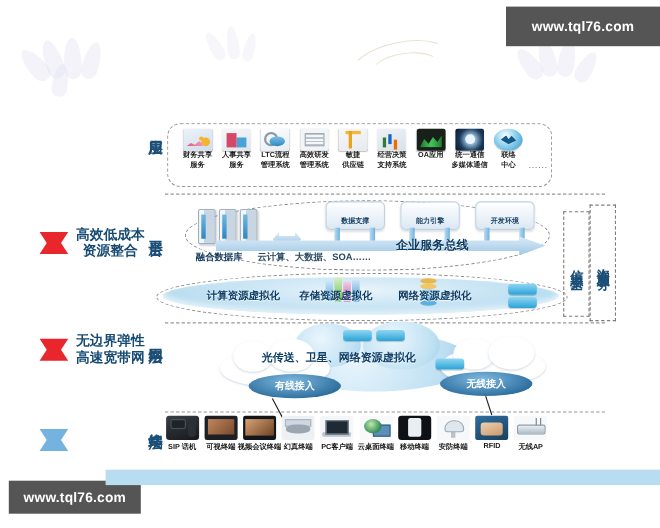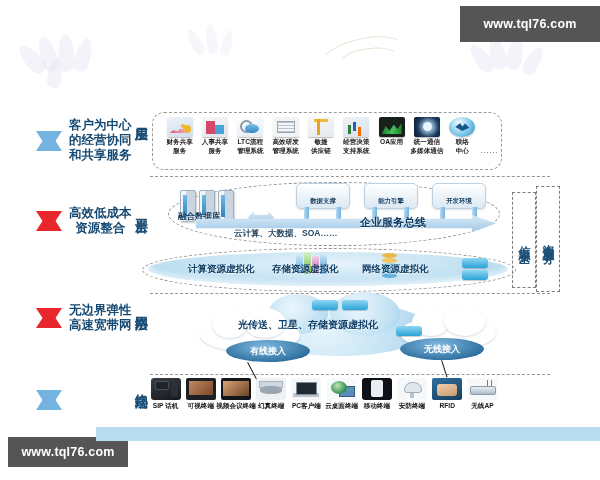--- a/index.html
+++ b/index.html
@@ -240,31 +240,20 @@
     <div class="petal" style="left:56px;top:16px;width:14px;height:30px;transform:rotate(30deg);"></div>
   </div>
   <div class="leafline" style="left:318px;top:38px;width:90px;height:40px;transform:rotate(-12deg);"></div>
   <div class="leafline" style="left:336px;top:48px;width:64px;height:30px;transform:rotate(-8deg);"></div>
 
 
   <div class="wm-badge" id="wm-top">www.tql76.com</div>
   <div class="wm-badge" id="wm-bottom">www.tql76.com</div>
   <div class="wm-faint">搜狐号@无忧知识星球</div>
 
-  <div class="side-item" style="top:118px;">
-    <div class="star blue">
-        <i></i>
-        <em></em>
-      </div>
-    <div class="side-text">
-      <div>客户为中心</div>
-      <div>的经营协同</div>
-      <div>和共享服务</div>
-    </div>
-  </div>
 
   <div class="side-item" style="top:206px;text-align:center;">
     <div class="star red">
         <i></i>
         <em></em>
       </div>
     <div class="side-text">
       <div>高效低成本</div>
       <div>资源整合</div>
     </div>
@@ -355,21 +344,21 @@
     </div>
 
     <div class="app-dots">……</div>
   </div>
 
   <div class="plat-ellipse"></div>
 
   <div class="rack" style="left:180px;top:190px;"></div>
   <div class="rack" style="left:199px;top:190px;"></div>
   <div class="rack" style="left:218px;top:190px;"></div>
-  <div class="plat-lb" style="left:178px;top:211px;">融合数据库</div>
+  <div class="plat-lb" style="left:178px;top:228px;">融合数据库</div>
 
   <div class="dbl-arrow"></div>
 
   <div class="topbox" style="left:296px;top:183px;">
     <span>数据支撑</span>
   </div>
   <div class="pillar" style="left:304px;top:207px;height:12px;"></div>
   <div class="pillar" style="left:336px;top:207px;height:12px;"></div>
 
   <div class="topbox" style="left:364px;top:183px;">
@@ -418,21 +407,21 @@
   <div class="cloudbig" style="left:244px;top:308px;width:42px;height:30px;"></div>
 
   <div class="cloudbig" style="left:400px;top:316px;width:96px;height:34px;border-radius:50%;"></div>
   <div class="cloudbig" style="left:412px;top:308px;width:38px;height:28px;"></div>
   <div class="cloudbig" style="left:444px;top:306px;width:42px;height:30px;"></div>
 
   <div class="switch" style="left:312px;top:300px;"></div>
   <div class="switch" style="left:342px;top:300px;"></div>
   <div class="switch" style="left:396px;top:326px;"></div>
 
-  <div class="net-lb">光传送、卫星、存储资源虚拟化</div>
+  <div class="net-lb">光传送、卫星、网络资源虚拟化</div>
 
   <div class="accessbub" style="left:226px;top:340px;">
     <span>有线接入</span>
   </div>
   <div class="accessbub" style="left:400px;top:338px;">
     <span>无线接入</span>
   </div>
 
   <div class="leader" style="left:248px;top:362px;width:20px;transform:rotate(62deg);"></div>
   <div class="leader" style="left:442px;top:360px;width:18px;transform:rotate(72deg);"></div>

